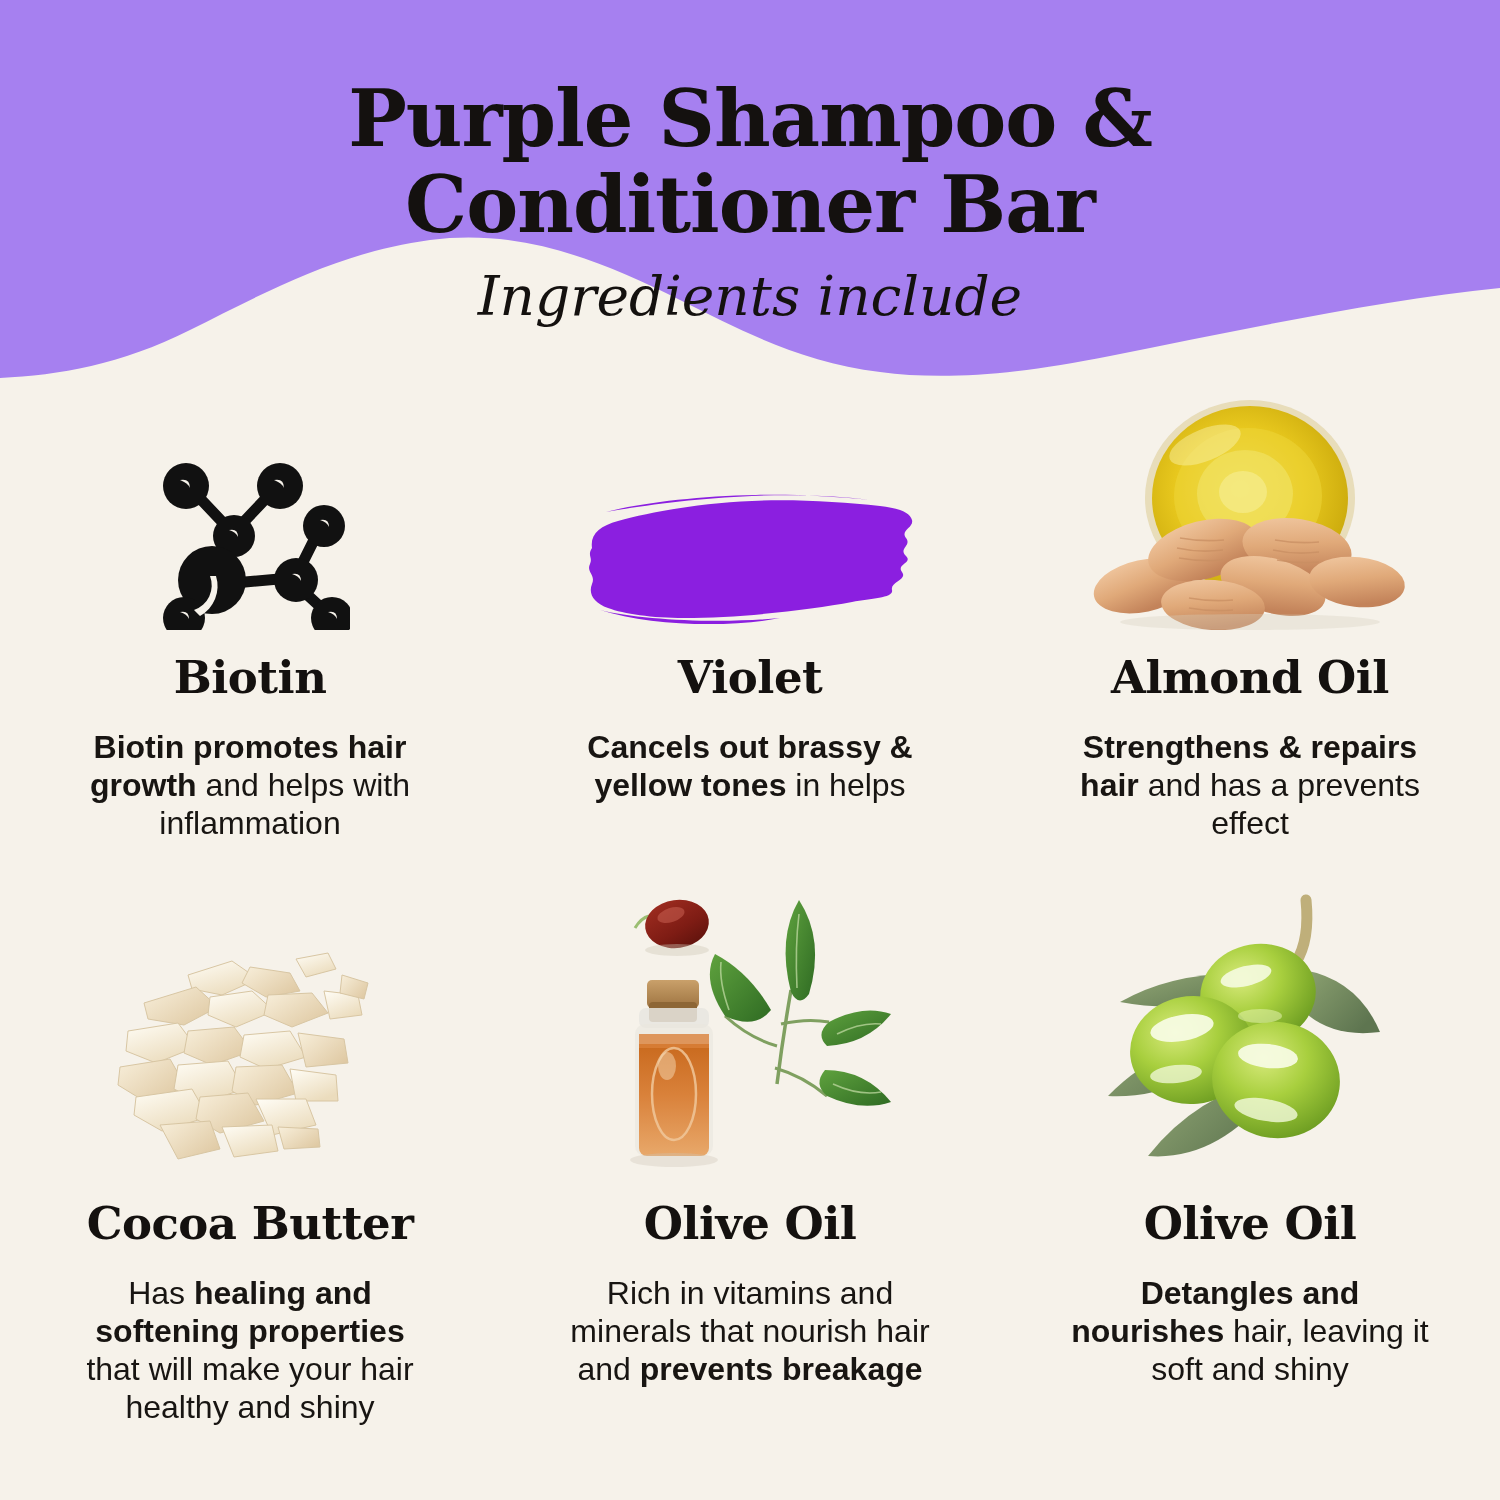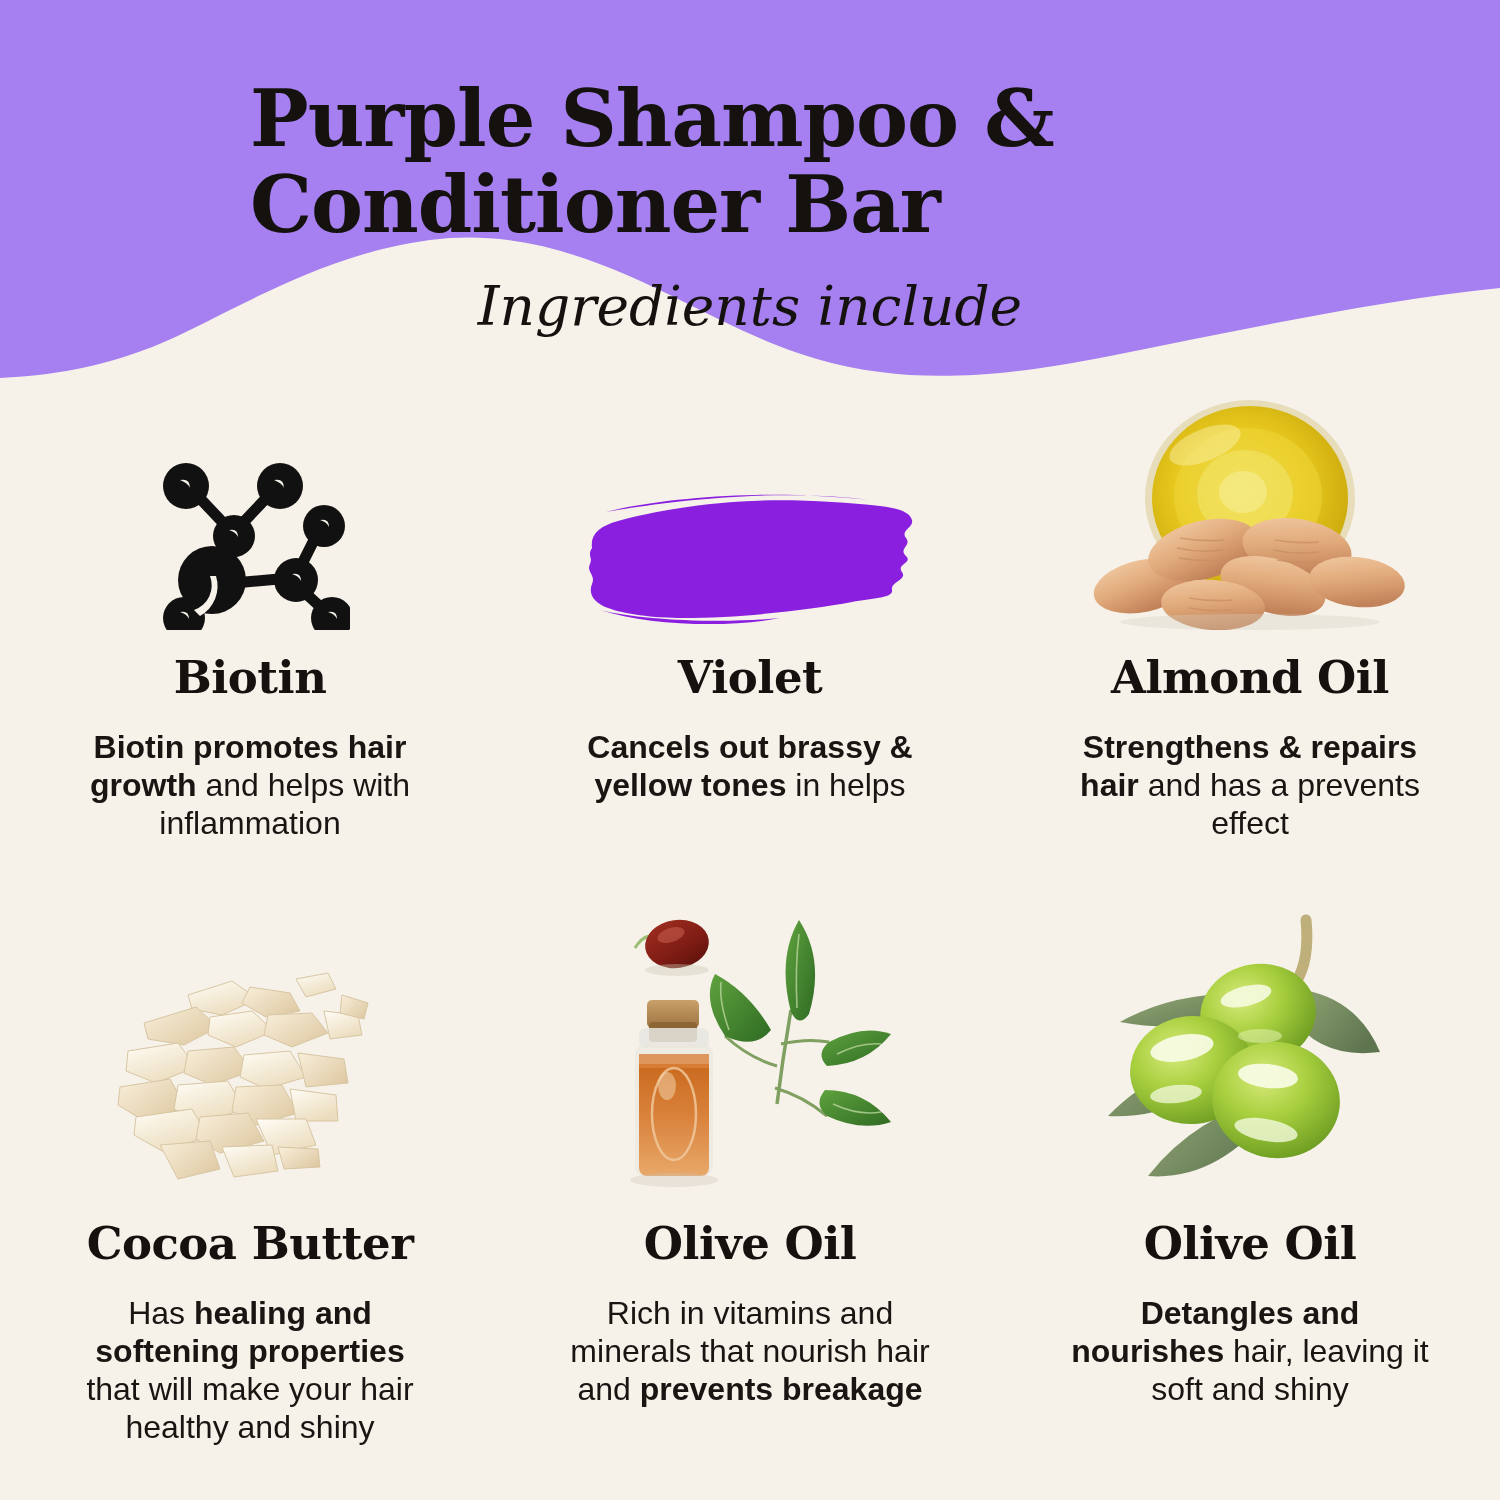--- a/index.html
+++ b/index.html
@@ -29,44 +29,44 @@
     align-items:center;
     pointer-events:none;
   }
   #main-title {
     font-family:"DejaVu Serif", serif;
     font-weight:700;
     font-size:78px;
     line-height:86px;
     letter-spacing:-1px;
     color:#14110F;
-    text-align:left;
+    text-align:center;
     margin-top:76px;
     width:1000px;
   }
   #subtitle {
     font-family:"DejaVu Serif", serif;
     font-style:italic;
     font-weight:400;
     font-size:55px;
     line-height:60px;
     color:#14110F;
     text-align:center;
-    margin-top:28px;
+    margin-top:18px;
   }
 
   
   #grid {
     position:absolute;
     left:0; top:390px;
     width:1380px;
     display:grid;
     grid-template-columns:repeat(3, 500px);
     grid-template-rows:auto auto;
-    row-gap:52px;
+    row-gap:32px;
   }
   .card {
     display:flex; flex-direction:column;
     align-items:center;
     padding:0 28px;
   }
   .art {
     height:240px;
     width:100%;
     display:flex; align-items:flex-end; justify-content:center;

